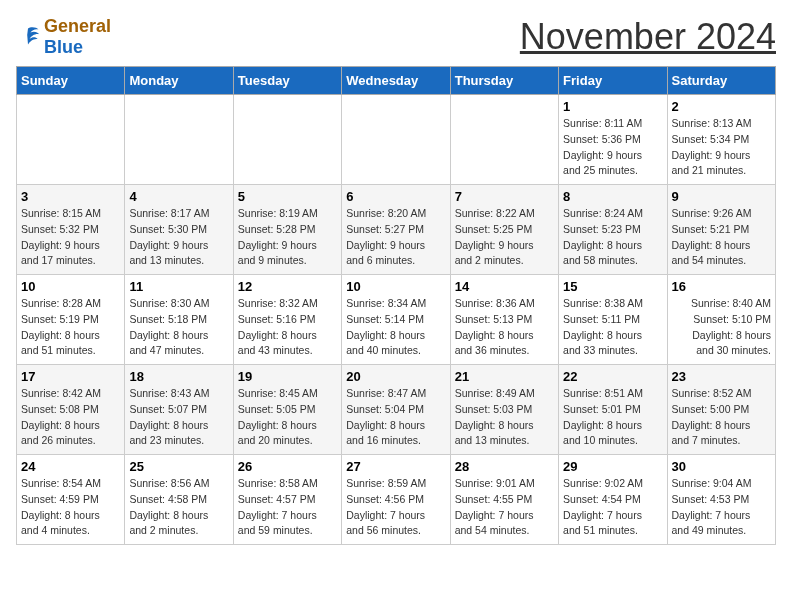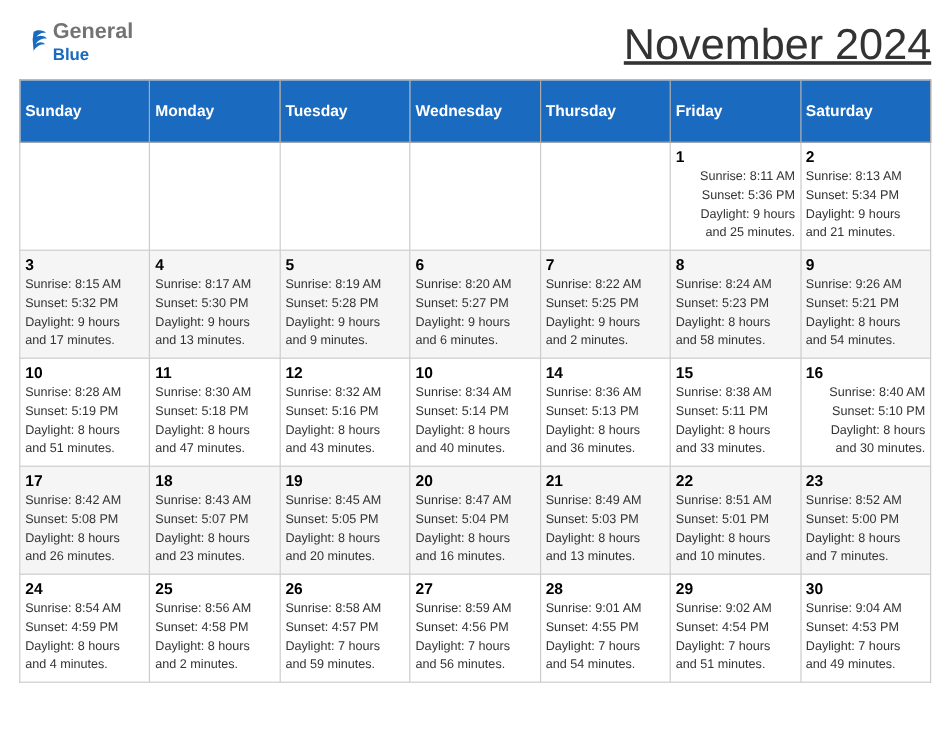--- a/index.html
+++ b/index.html
@@ -14,39 +14,39 @@
       display: flex;
       justify-content: space-between;
       align-items: flex-start;
       margin-bottom: 8px;
     }
     .logo {
       display: flex;
       align-items: center;
       gap: 4px;
     }
-    .logo-text-general { font-size: 18px; font-weight: bold; color: #737373; }
-    .logo-text-blue { font-size: 14px; font-weight: bold; color: #1a6abf; }
+    .logo-text-general { font-size: 18px; font-weight: bold; color: #a16207; }
+    .logo-text-blue { font-size: 18px; font-weight: bold; color: #1a6abf; }
     .logo-bird {
       width: 24px;
       height: 20px;
     }
     .title-block { text-align: right; }
     .month-title { font-size: 36px; color: #333; font-weight: normal; text-decoration: underline; }
     .location-title { font-size: 16px; color: #555; }
     table {
       width: 100%;
       border-collapse: collapse;
       table-layout: fixed;
     }
     th {
       background: #1a6abf;
       color: #fff;
       font-size: 13px;
-      padding: 18px 4px;
+      padding: 6px 4px;
       text-align: left;
       border: 1px solid #aaa;
     }
     td {
       border: 1px solid #ccc;
       vertical-align: top;
       padding: 4px;
       font-size: 10.5px;
       color: #333;
       background: #fff;
@@ -97,21 +97,21 @@
   </thead>
   <tbody id="calendar-body">
       <tr class="week-row">
         <td class="empty"></td>
         <td class="empty"></td>
         <td class="empty"></td>
         <td class="empty"></td>
         <td class="empty"></td>
         <td>
           <span class="day-num">1</span>
-          <div class="day-info" style="white-space: pre-line; text-align: right;">Sunrise: 8:11 AM
+          <div class="day-info" style="white-space: pre-line;">Sunrise: 8:11 AM
 Sunset: 5:36 PM
 Daylight: 9 hours
 and 25 minutes.</div>
         </td>
         <td>
           <span class="day-num">2</span>
           <div class="day-info" style="white-space: pre-line;">Sunrise: 8:13 AM
 Sunset: 5:34 PM
 Daylight: 9 hours
 and 21 minutes.</div>

